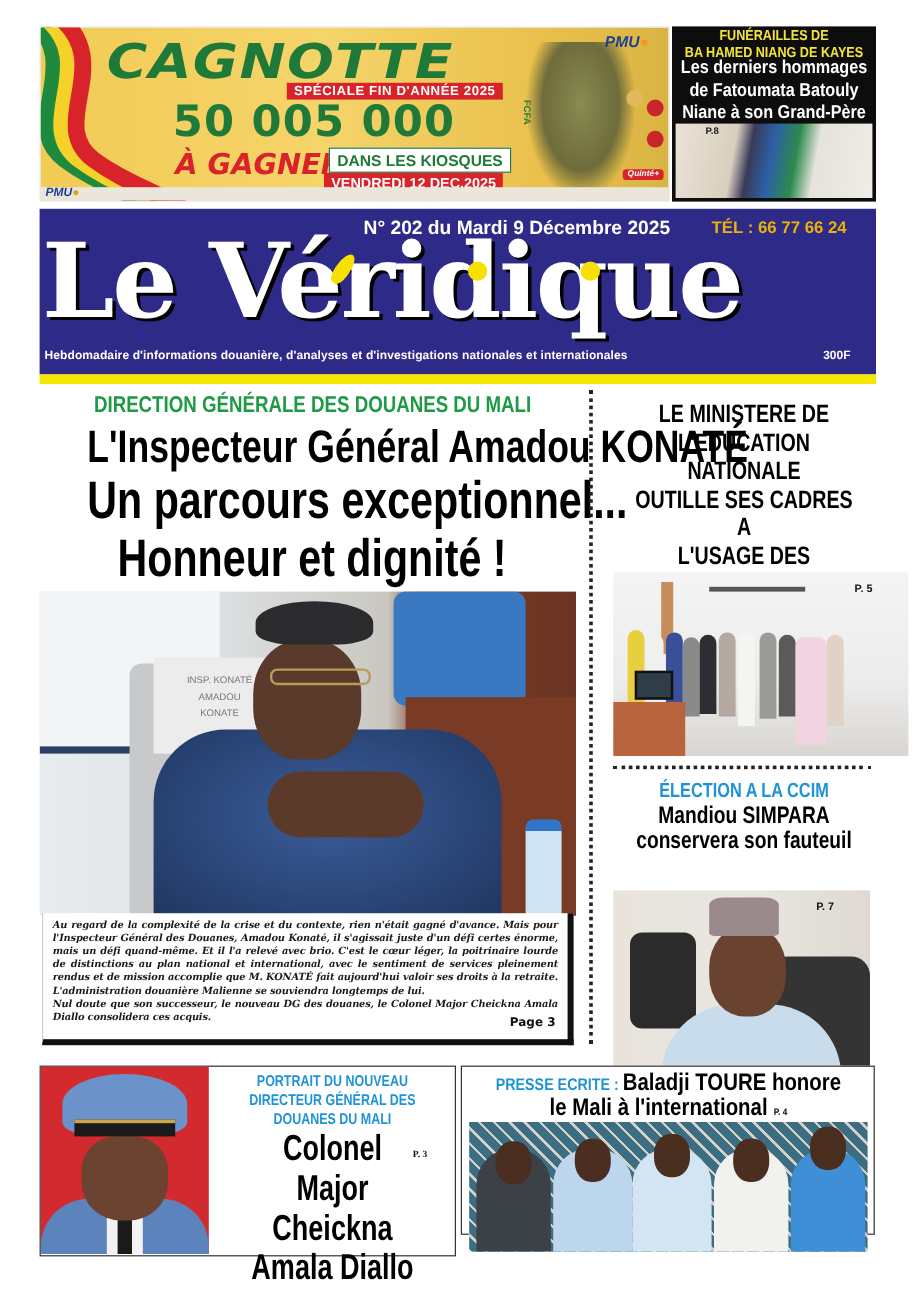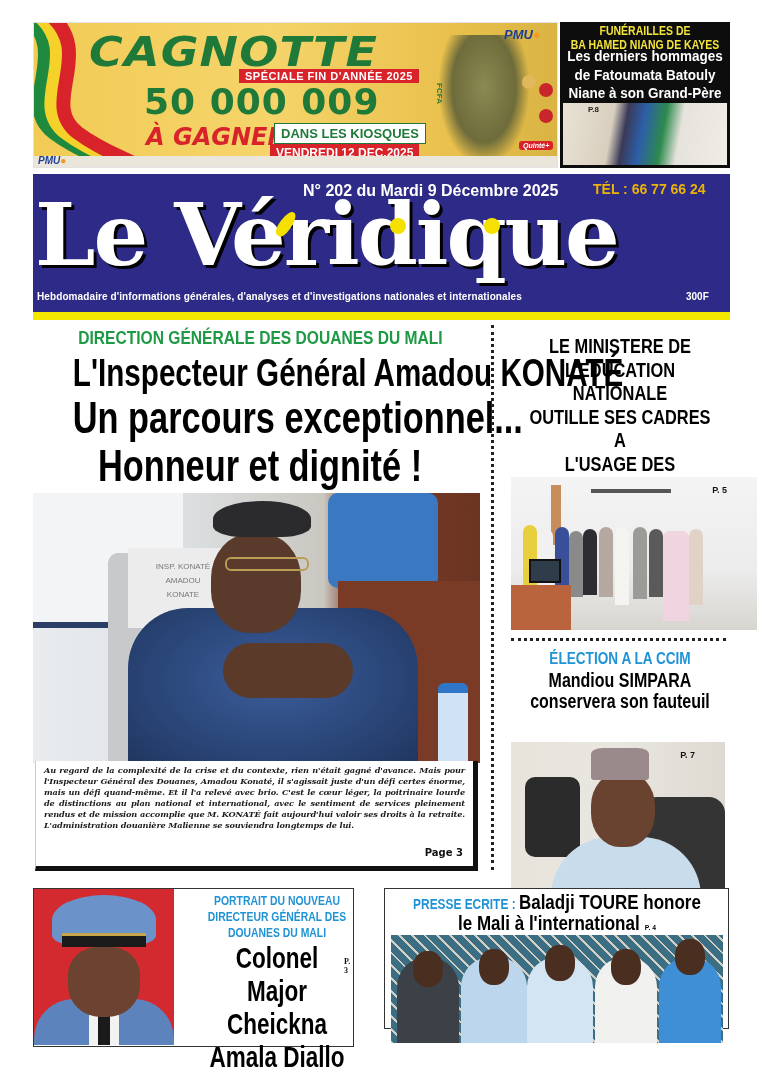--- a/index.html
+++ b/index.html
@@ -193,21 +193,21 @@
   }
   #ccim-page { right: 30px; top: 8px; font-size: 9px; font-weight: bold; color: #111; }
   #ccim-chair-l { left: 14px; top: 35px; width: 55px; height: 80px; background: #2b2b2b; border-radius: 10px; }
   #ccim-chair-r { left: 130px; top: 55px; width: 84px; height: 110px; background: #343434; border-radius: 16px; }
   #ccim-face { left: 80px; top: 30px; width: 64px; height: 75px; background: #6a4330; border-radius: 45%; }
   #ccim-hat { left: 80px; top: 6px; width: 58px; height: 32px; background: #9a8a8c; border-radius: 20% 20% 8% 8%; }
   #ccim-robe { left: 40px; top: 95px; width: 150px; height: 60px; background: #c9dcec; border-radius: 60px 60px 0 0; }
 
   
   #portrait-box {
-    left: 33px; top: 888px; width: 321px; height: 159px; border: 1.5px solid #333; background: #fff;
+    left: 33px; top: 888px; width: 347px; height: 159px; border: 1.5px solid #333; background: #fff;
   }
   #portrait-photo {
     left: 0; top: 0; width: 140px; height: 156px; background: #d22a2e; overflow: hidden;
   }
   #portrait-cap { left: 18px; top: 6px; width: 104px; height: 50px; background: #6c93c9; border-radius: 50% 50% 20% 20%; }
   #portrait-visor { left: 28px; top: 44px; width: 84px; height: 14px; background: #1b1b1b; border-top: 3px solid #c8a54a; }
   #portrait-face { left: 34px; top: 58px; width: 72px; height: 70px; background: #6b4330; border-radius: 40% 40% 45% 45%; }
   #portrait-jacket { left: 0; top: 110px; width: 140px; height: 50px; background: #5d83bd; border-radius: 40px 40px 0 0; }
   #portrait-collar { left: 55px; top: 112px; width: 30px; height: 44px; background: #f2f2f2; }
   #portrait-tie { left: 64px; top: 118px; width: 12px; height: 38px; background: #1a1a1a; }
@@ -246,21 +246,21 @@
 <body>
 
 <div id="ad-banner" class="abs">
   <svg id="ad-ribbon" class="abs" viewBox="0 0 150 180">
     <path d="M10 0 C 60 40, 0 90, 40 120 S 120 150, 140 190" stroke="#1f8a3e" stroke-width="14" fill="none"></path>
     <path d="M22 0 C 72 40, 12 90, 52 120 S 132 150, 152 190" stroke="#f4d22a" stroke-width="14" fill="none"></path>
     <path d="M34 0 C 84 40, 24 90, 64 120 S 144 150, 164 190" stroke="#d8232a" stroke-width="14" fill="none"></path>
   </svg>
   <div id="ad-title" class="abs">CAGNOTTE</div>
   <div id="ad-special" class="abs">SPÉCIALE FIN D'ANNÉE 2025</div>
-  <div id="ad-amount" class="abs">50 000 009</div>
+  <div id="ad-amount" class="abs">50 005 000</div>
   <div id="ad-fcfa" class="abs">FCFA</div>
   <div id="ad-gagner" class="abs">À GAGNER</div>
   <div id="ad-kiosques" class="abs">DANS LES KIOSQUES</div>
   <div id="ad-date" class="abs">VENDREDI 12 DEC.2025</div>
   <div id="ad-jockey" class="abs"></div>
   <div class="abs ornament" style="left:488px;top:52px;background:#e1b85c"></div>
   <div class="abs ornament" style="left:505px;top:60px;"></div>
   <div class="abs ornament" style="left:505px;top:86px;"></div>
   <div id="pmu-logo-top" class="abs"><span style="color:#1c3f93">PMU</span><span>●</span></div>
   <div id="ad-quinte" class="abs">Quinté+</div>
@@ -282,21 +282,21 @@
   <div id="teaser-page" class="abs">P.8</div>
 </div>
 
 <div id="masthead" class="abs">
   <div id="logo-title" class="abs">Le Véridique</div>
   <div id="logo-accent" class="abs"></div>
   <div class="abs logo-dot" style="left:357px;top:44px"></div>
   <div class="abs logo-dot" style="left:451px;top:44px"></div>
   <div id="issue-line" class="abs">N° 202 du Mardi 9 Décembre 2025</div>
   <div id="phone-line" class="abs">TÉL : 66 77 66 24</div>
-  <div id="tagline" class="abs">Hebdomadaire d'informations générales, d'analyses et d'investigations nationales et internationales</div>
+  <div id="tagline" class="abs">Hebdomadaire d'informations douanière, d'analyses et d'investigations nationales et internationales</div>
   <div id="price" class="abs">300F</div>
 </div>
 <div id="yellow-rule" class="abs"></div>
 
 <div id="main-kicker" class="abs">DIRECTION GÉNÉRALE DES DOUANES DU MALI</div>
 <div id="main-head-1" class="abs main-head">L'Inspecteur Général Amadou KONATÉ</div>
 <div id="main-head-2" class="abs main-head">Un parcours exceptionnel...</div>
 <div id="main-head-3" class="abs main-head">Honneur et dignité !</div>
 
 <div id="main-photo" class="abs">
@@ -312,20 +312,21 @@
   <div id="photo-body" class="abs"></div>
   <div id="photo-head" class="abs"></div>
   <div id="photo-beret" class="abs"></div>
   <div id="photo-glasses" class="abs"></div>
   <div id="photo-hands" class="abs"></div>
   <div id="photo-bottle" class="abs"></div>
 </div>
 
 <div id="main-summary" class="abs">
   <p>Au regard de la complexité de la crise et du contexte, rien n'était gagné d'avance. Mais pour l'Inspecteur Général des Douanes, Amadou Konaté, il s'agissait juste d'un défi certes énorme, mais un défi quand-même. Et il l'a relevé avec brio. C'est le cœur léger, la poitrinaire lourde de distinctions au plan national et international, avec le sentiment de services pleinement rendus et de mission accomplie que M. KONATÉ fait aujourd'hui valoir ses droits à la retraite. L'administration douanière Malienne se souviendra longtemps de lui.</p>
+  <p>Nul doute que son successeur, le nouveau DG des douanes, le Colonel Major Cheickna Amala Diallo consolidera ces acquis.</p>
   <div id="main-page-ref" class="abs">Page 3</div>
 </div>
 
 <div id="col-divider" class="abs"></div>
 
 <div id="edu-head" class="abs">
   <div>LE MINISTERE DE</div>
   <div>L'EDUCATION NATIONALE</div>
   <div>OUTILLE SES CADRES A</div>
   <div>L'USAGE DES ADRESSES</div>

